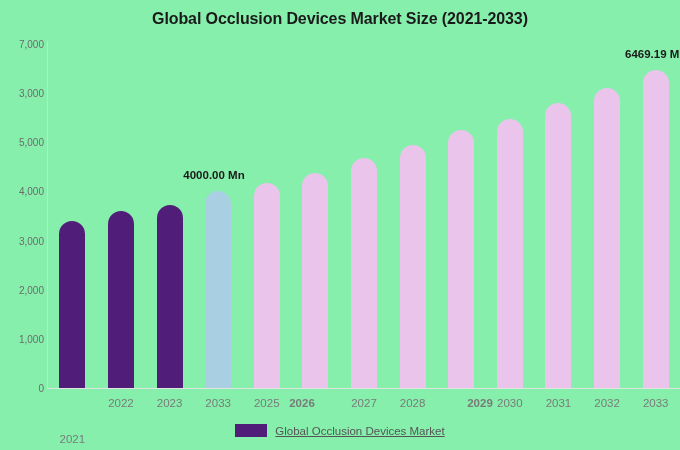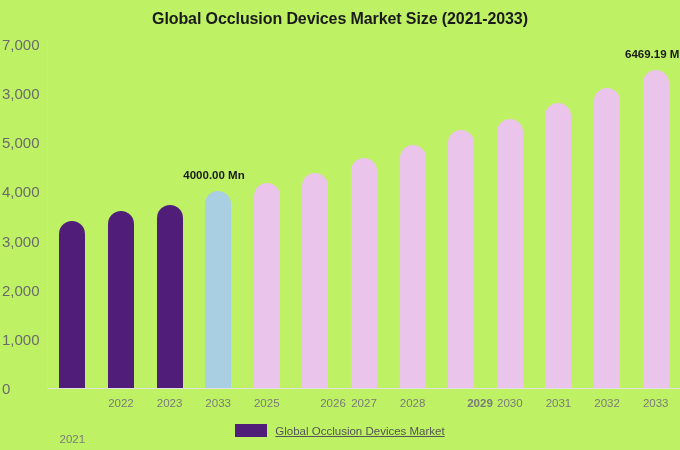--- a/index.html
+++ b/index.html
@@ -13,21 +13,21 @@
     font-family: "Liberation Sans", sans-serif;
     overflow: hidden;
     position: relative;
   }
 
   #chart-root {
     position: absolute;
     left: 0; top: 0;
     width: 680px;
     height: 450px;
-    background: #bef264;
+    background: #86efac;
   }
 
   
   #chart-title {
     position: absolute;
     left: 0;
     top: 10px;
     width: 680px;
     text-align: center;
     font-size: 16px;
@@ -54,21 +54,22 @@
     width: 632px;
     height: 1px;
     background: #e2e2e2;
   }
 
   
   .y-tick-label {
     position: absolute;
     right: 0;
     width: 42px;
-    font-size: 15px;
+    text-align: right;
+    font-size: 10px;
     color: #6b6b6b;
     transform: translateY(-50%);
     white-space: nowrap;
   }
   #y-ticks {
     position: absolute;
     left: 0;
     top: 0;
     width: 44px;
     height: 450px;
@@ -199,21 +200,21 @@
         <div class="bar" style="height: 317.914px; background: rgb(235, 196, 236);"></div>
       </div>
     </div>
 
   <div id="x-ticks">
       <div class="x-tick-label" style="left: 42.3077px; margin-top: 36px;">2021</div>
       <div class="x-tick-label" style="left: 90.9231px;">2022</div>
       <div class="x-tick-label" style="left: 139.538px;">2023</div>
       <div class="x-tick-label" style="left: 188.154px;">2033</div>
       <div class="x-tick-label" style="left: 236.769px;">2025</div>
-      <div class="x-tick-label" style="left: 303px;">2026</div>
+      <div class="x-tick-label" style="left: 272px; font-weight: bold;">2026</div>
       <div class="x-tick-label" style="left: 334px;">2027</div>
       <div class="x-tick-label" style="left: 382.615px;">2028</div>
       <div class="x-tick-label" style="left: 450px; font-weight: bold;">2029</div>
       <div class="x-tick-label" style="left: 479.846px;">2030</div>
       <div class="x-tick-label" style="left: 528.462px;">2031</div>
       <div class="x-tick-label" style="left: 577.077px;">2032</div>
       <div class="x-tick-label" style="left: 625.692px;">2033</div>
     </div>
 
   <div id="labels-layer">

